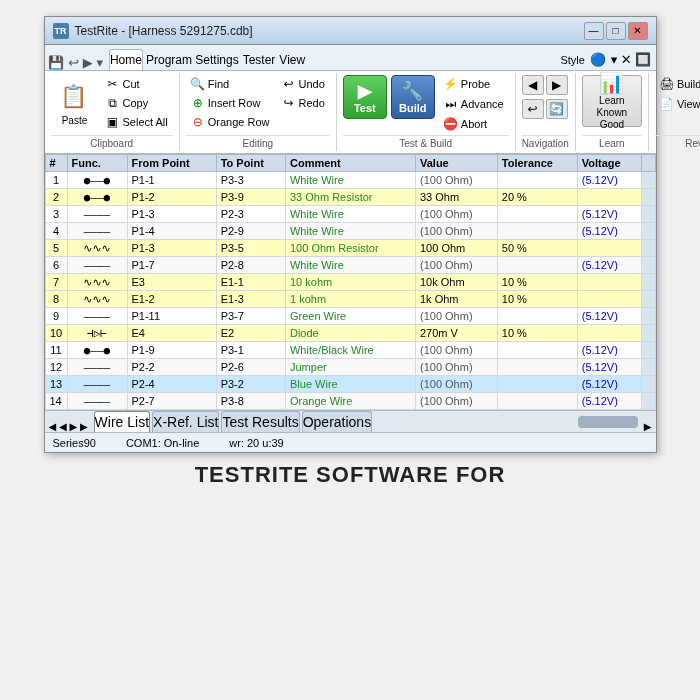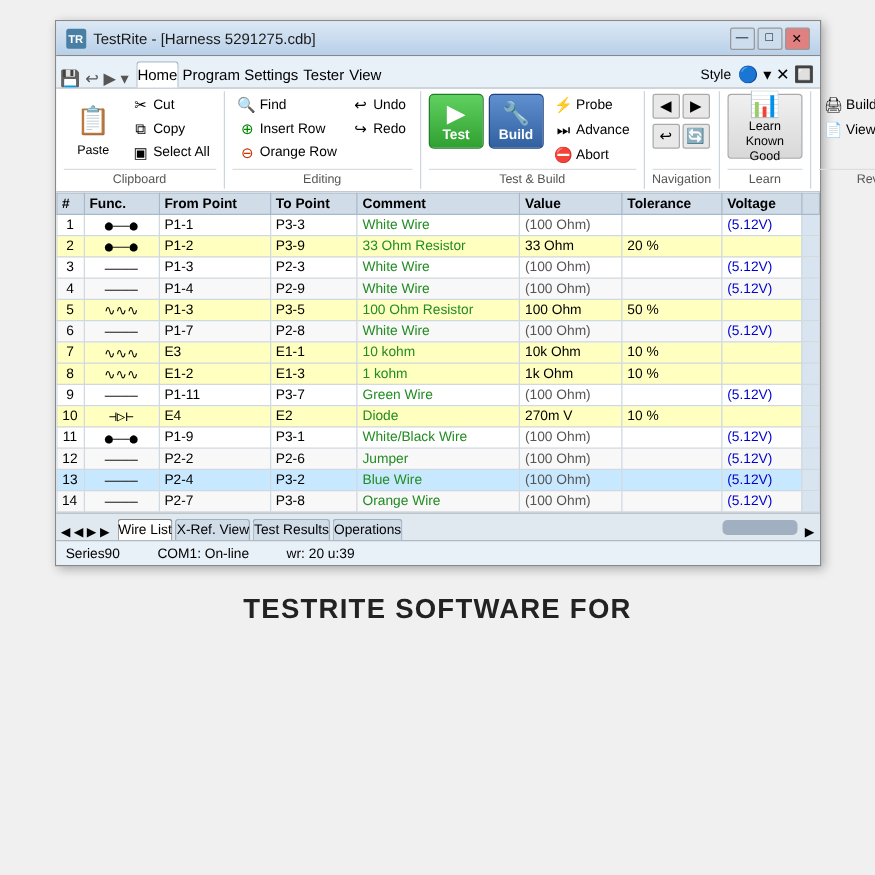--- a/index.html
+++ b/index.html
@@ -291,35 +291,35 @@
       background: #e0e8f0;
       border-top: 1px solid #b0b8c0;
       height: 22px;
       display: flex;
       align-items: flex-end;
       padding: 0 4px;
       gap: 2px;
     }
     .sheet-tab {
       padding: 2px 0;
-      font-size: 11px;
+      font-size: 14px;
       background: #d0dce8;
       border: 1px solid #a0b0c0;
       border-bottom: none;
       border-radius: 3px 3px 0 0;
       cursor: pointer;
     }
     .sheet-tab.active {
       background: white;
       border-color: #888;
     }
 
     
     .bottom-label {
-      margin-top: 20px;
+      margin-top: 8px;
       text-align: center;
       font-family: Impact, Arial Black, sans-serif;
       font-size: 22px;
       font-weight: bold;
       color: #222;
       line-height: 1.3;
       letter-spacing: 1px;
     }
     .scroll-thumb {
       width: 40px;
@@ -665,21 +665,21 @@
               <td style="background: rgb(216, 228, 240);"></td>
             </tr>
           </tbody>
       </table>
     </div>
 
     <div class="sheet-tabs">
       <span style="font-size:10px;margin-right:4px;">◀ ◀ ▶ ▶</span>
       <div id="sheet-tabs-container" style="display:flex;gap:2px;align-items:flex-end;">
       <div class="sheet-tab active">Wire List</div>
-          <div class="sheet-tab">X-Ref. View</div>
+          <div class="sheet-tab">X-Ref. List</div>
           <div class="sheet-tab">Test Results</div>
           <div class="sheet-tab">Operations</div>
         </div>
       <div style="flex:1;"></div>
       <div class="scroll-thumb" style="width:60px;height:12px;align-self:center;"></div>
       <span style="font-size:10px;margin-left:4px;">▶</span>
     </div>
 
     <div class="status-bar">
       <span>Series90</span>

